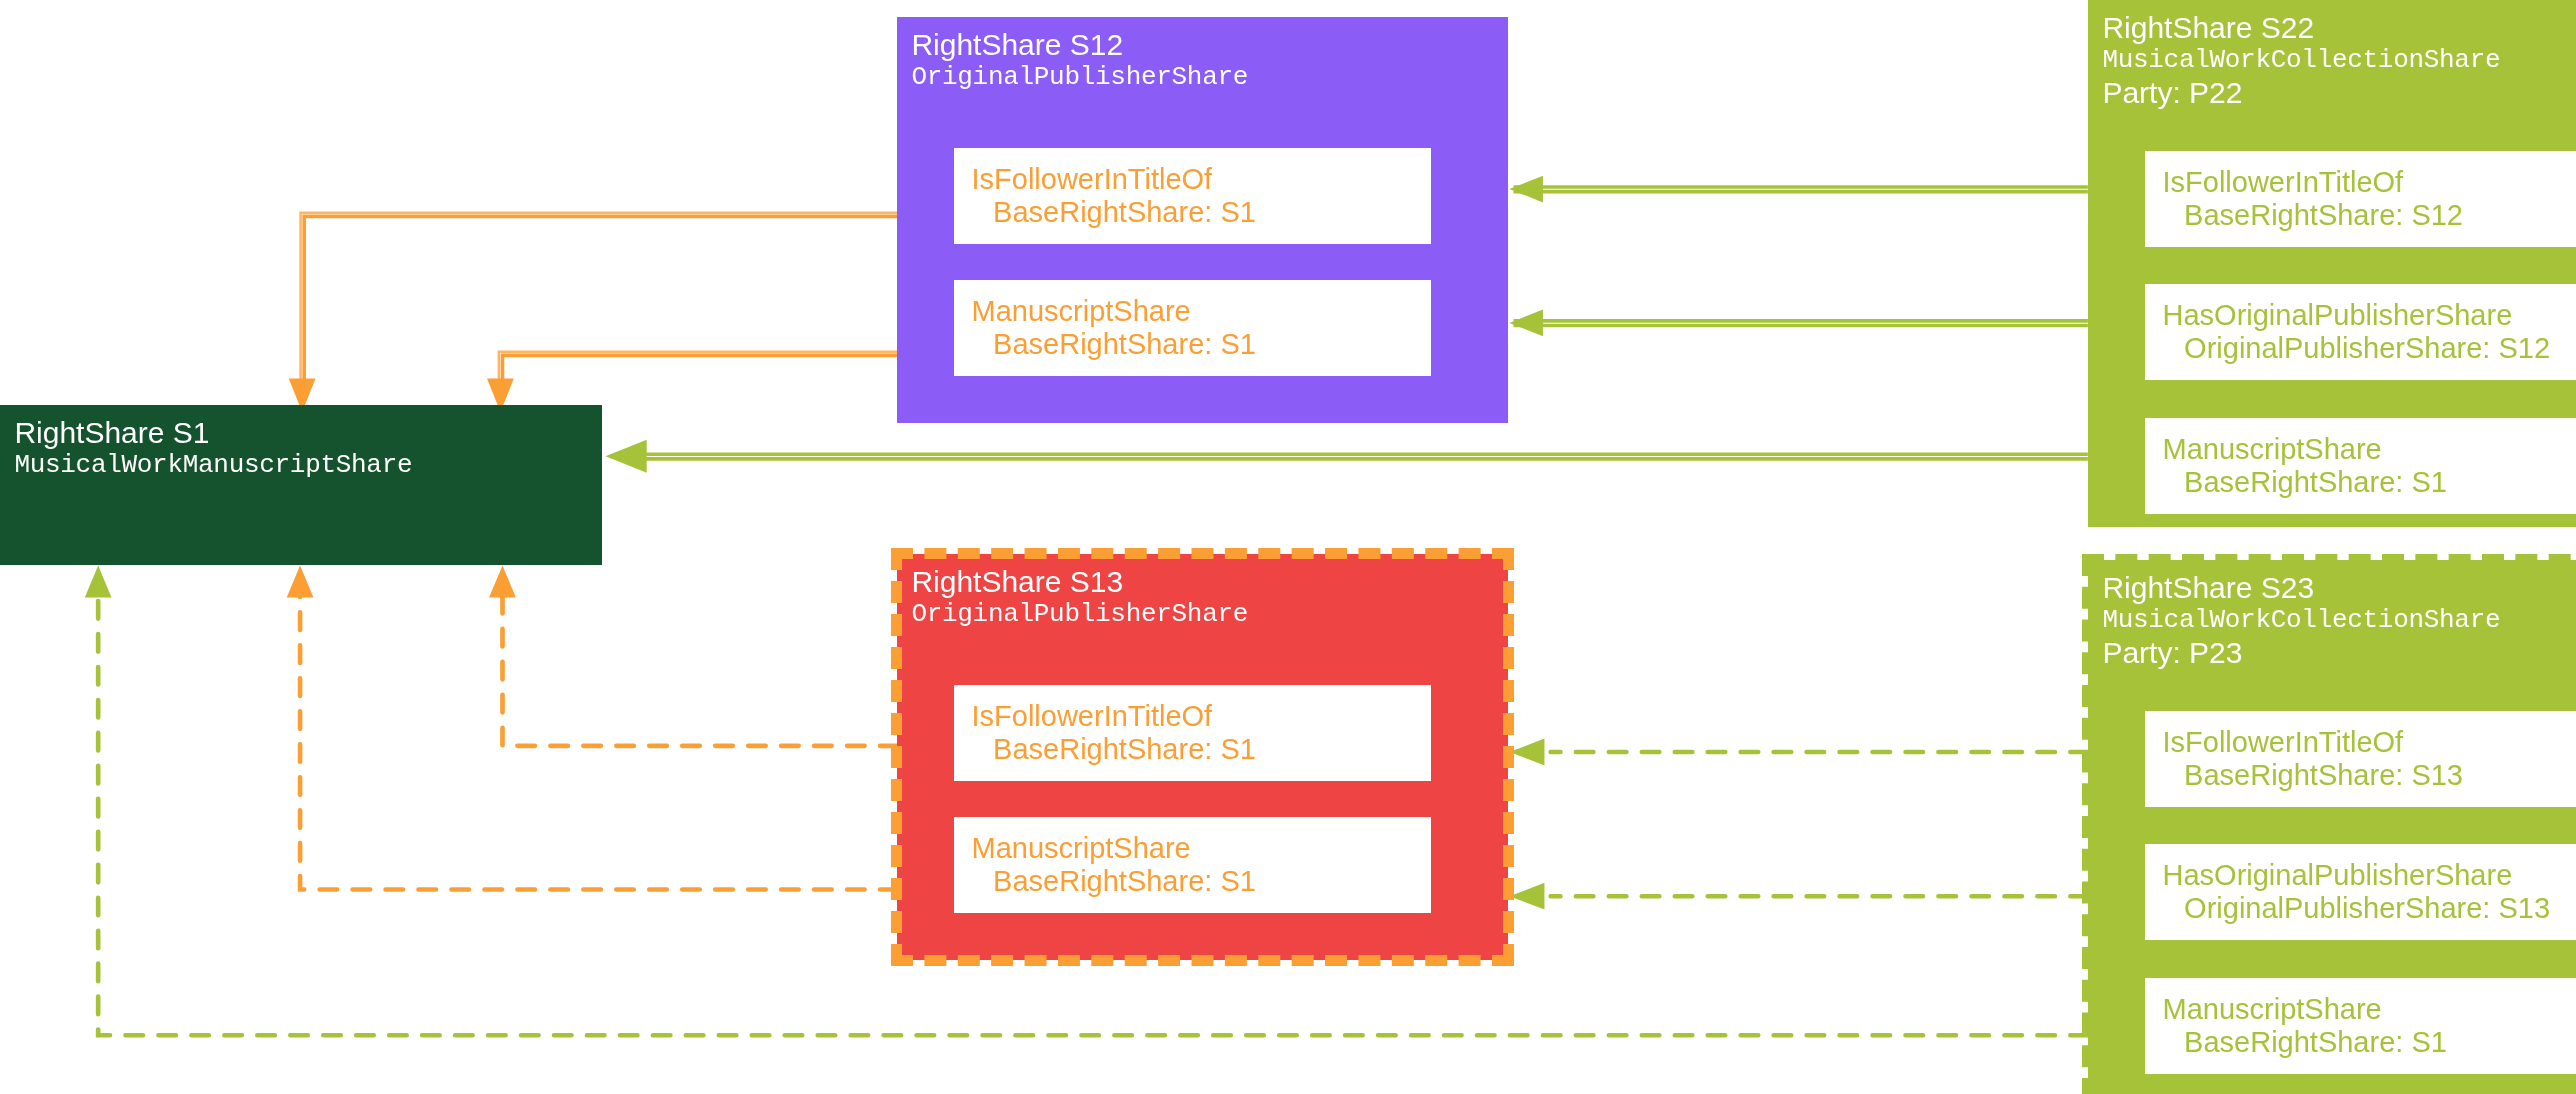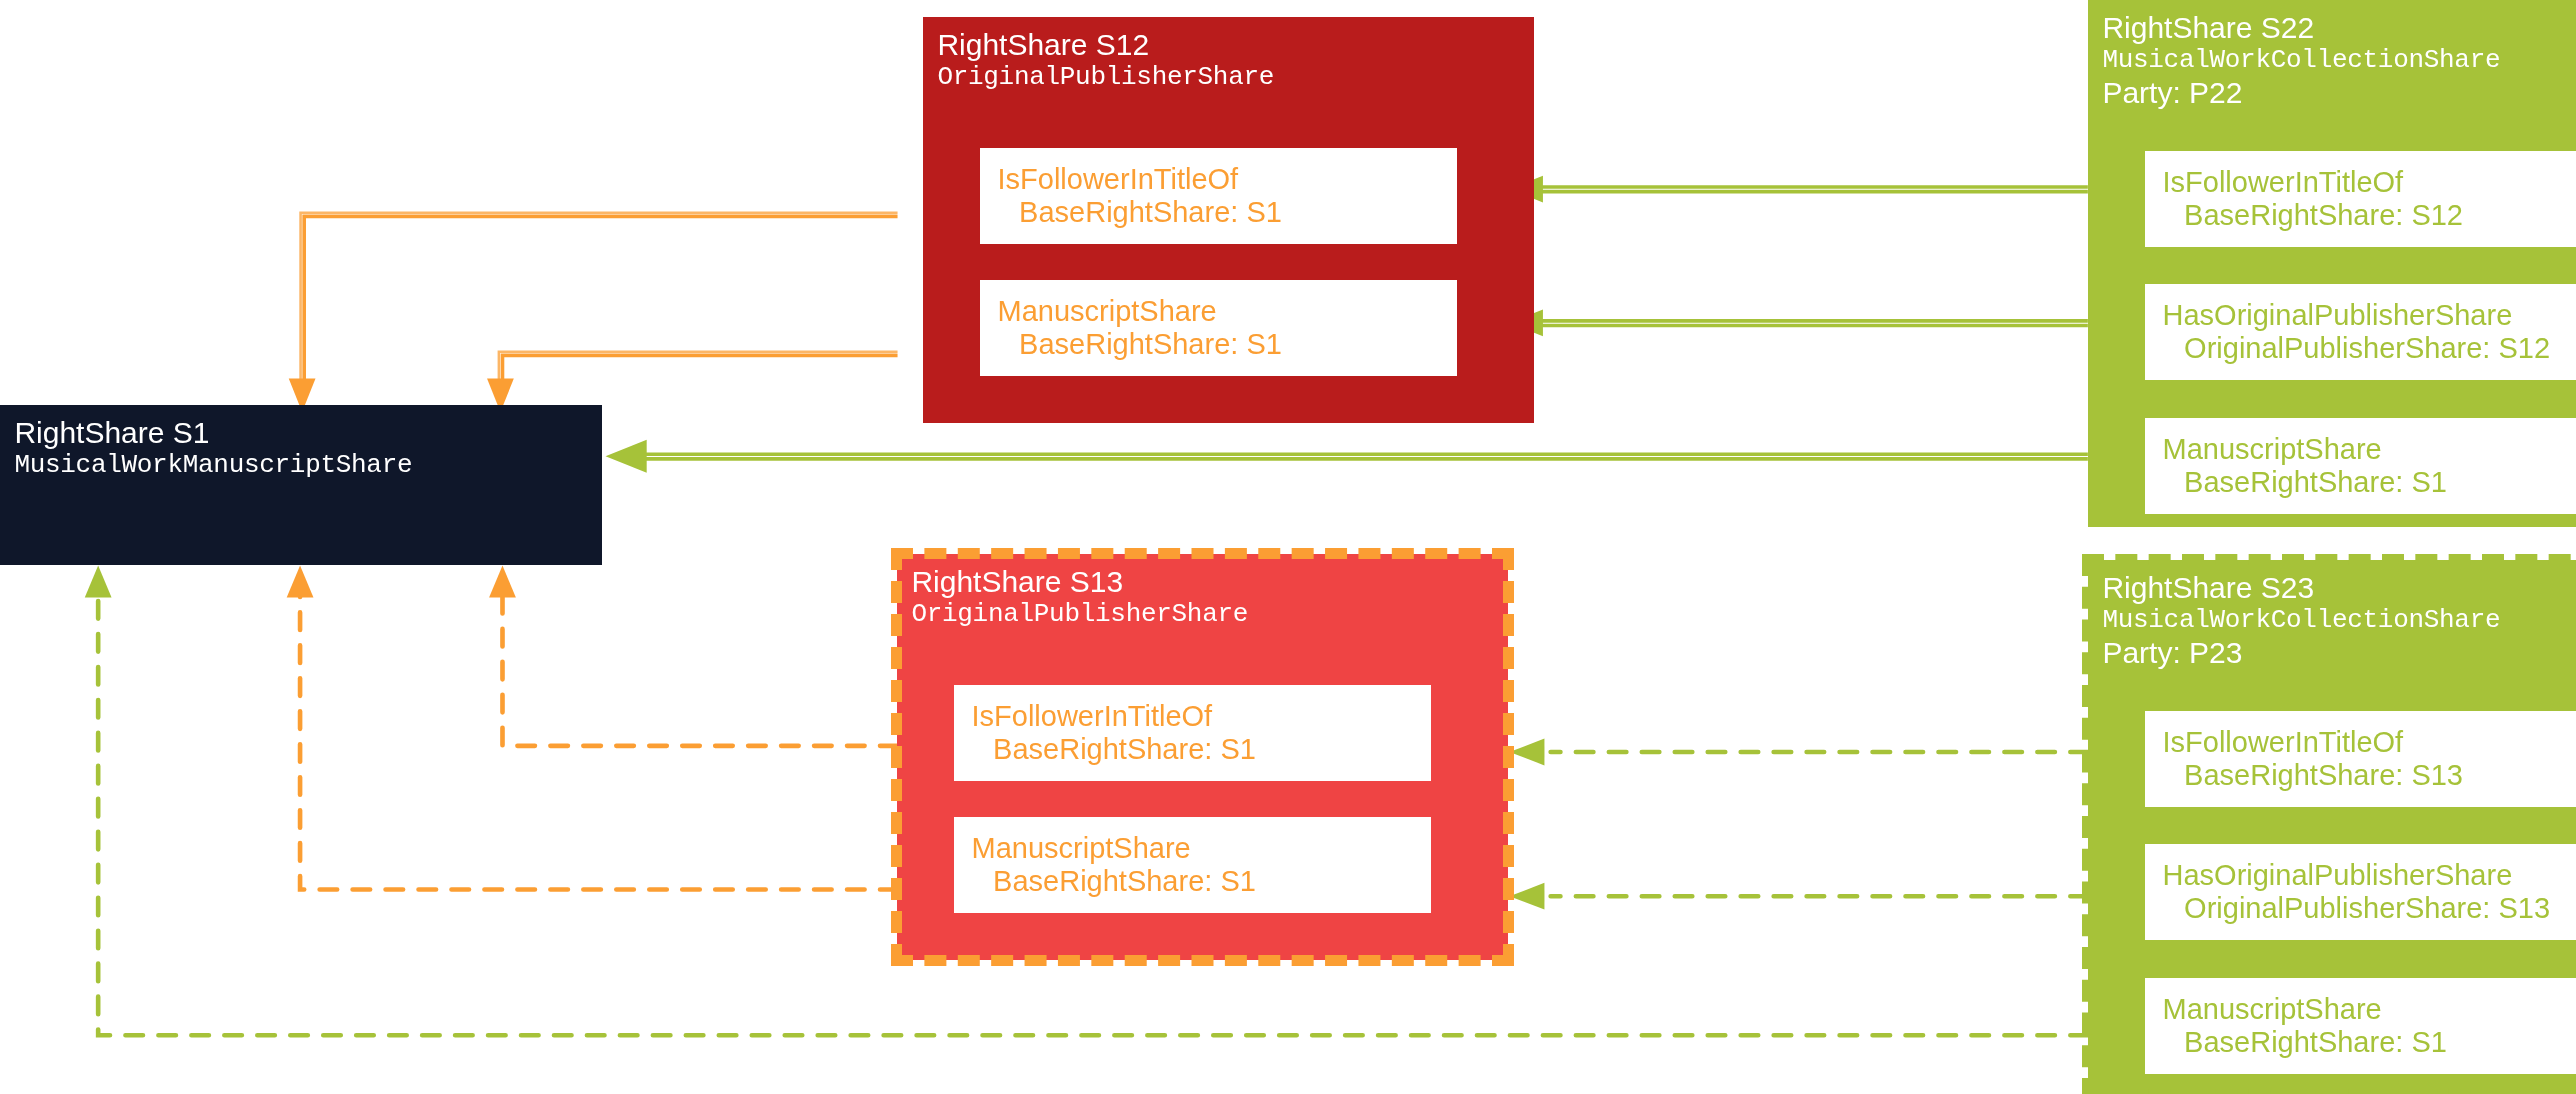--- a/index.html
+++ b/index.html
@@ -22,23 +22,23 @@
     width: 2698px;
     height: 1094px;
     pointer-events: none;
     z-index: 1;
   }
   .node {
     position: absolute;
     box-sizing: border-box;
     z-index: 2;
   }
-  .node.orange { background: #b91c1c; margin-left: 26px; }
+  .node.orange { background: #8b5cf6; }
   .node.green  { background: #A6C239; }
-  .node.blue   { background: #0f172a; }
+  .node.blue   { background: #14532d; }
 
   .node.dashed-orange {
     background: #ef4444;
     
     outline: 11.3px dashed #FB9E33;
     outline-offset: -5.7px;
   }
   .node.dashed-green {
     background: #A6C239;
     outline: 11.3px dashed #A6C239;

